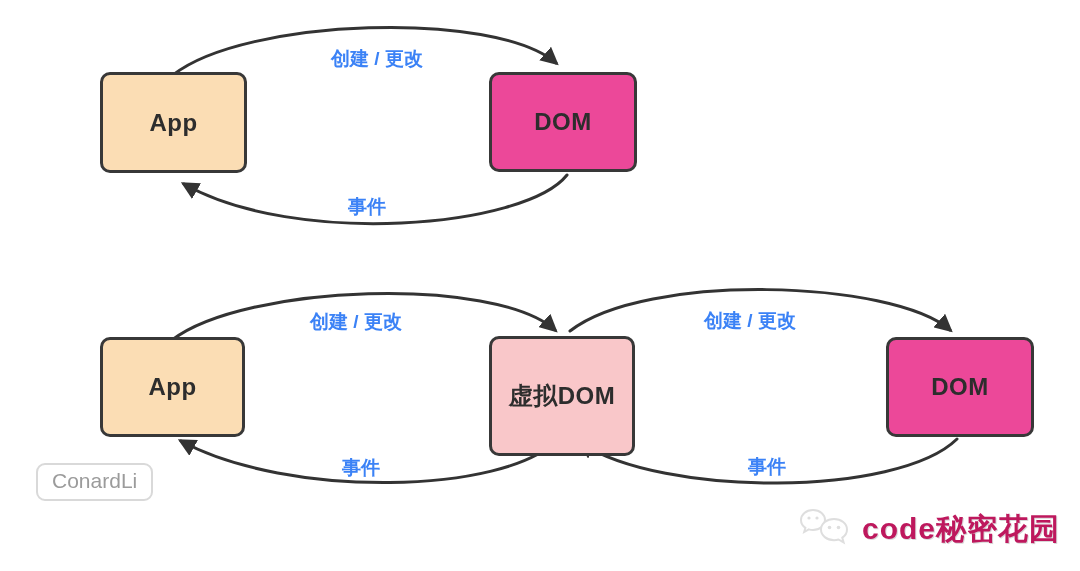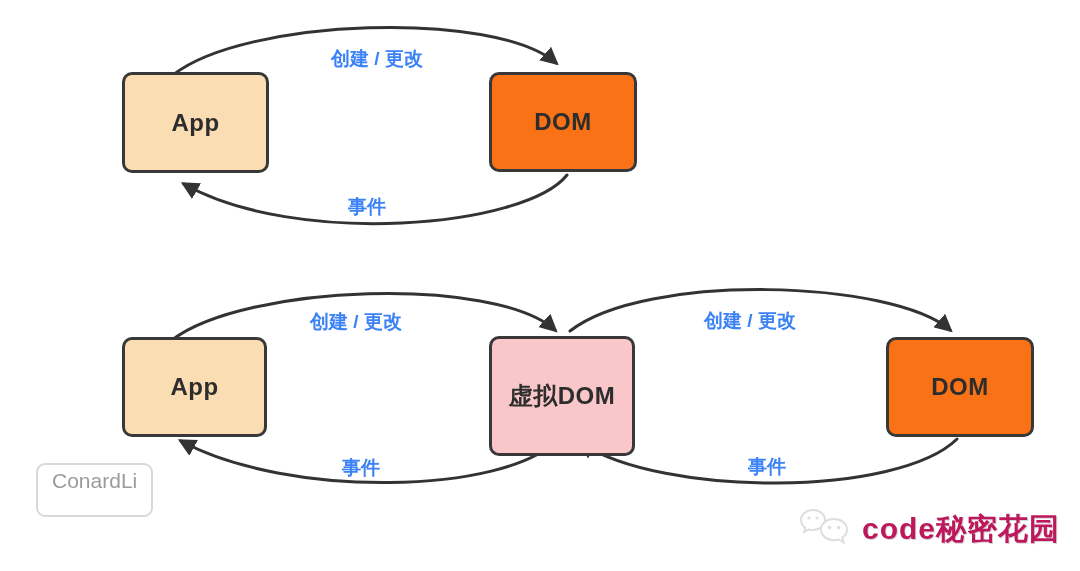--- a/index.html
+++ b/index.html
@@ -13,33 +13,33 @@
   .arcs{position:absolute;left:0;top:0;width:1080px;height:571px;}
   .node{
     position:absolute;
     box-sizing:border-box;
     border:3px solid #383838;
     border-radius:10px;
     display:flex;align-items:center;justify-content:center;
     font-size:24px;font-weight:700;color:#2d2d2d;
     letter-spacing:0.5px;
   }
-  .node.app{background:#FBDDB4;margin-left:22px;}
+  .node.app{background:#FBDDB4;}
   .node.vdom{background:#F9C7C9;}
-  .node.dom{background:#f97316;}
+  .node.dom{background:#ec4899;}
   .edge-label{
     position:absolute;
     transform:translate(-50%,-50%);
     font-size:19px;font-weight:700;color:#3b82f6;
     white-space:nowrap;
   }
   .badge{
     position:absolute;left:36px;top:463px;
     box-sizing:border-box;
-    padding:4px 14px 22px 14px;
+    padding:4px 14px 6px 14px;
     border:2px solid #d9d9d9;border-radius:9px;
     color:#9b9b9b;font-size:21px;font-weight:400;
     background:#fff;
   }
   .brand{
     position:absolute;right:20px;top:506px;
     display:flex;align-items:center;gap:8px;
   }
   .brand-text{
     font-size:30px;font-weight:700;

